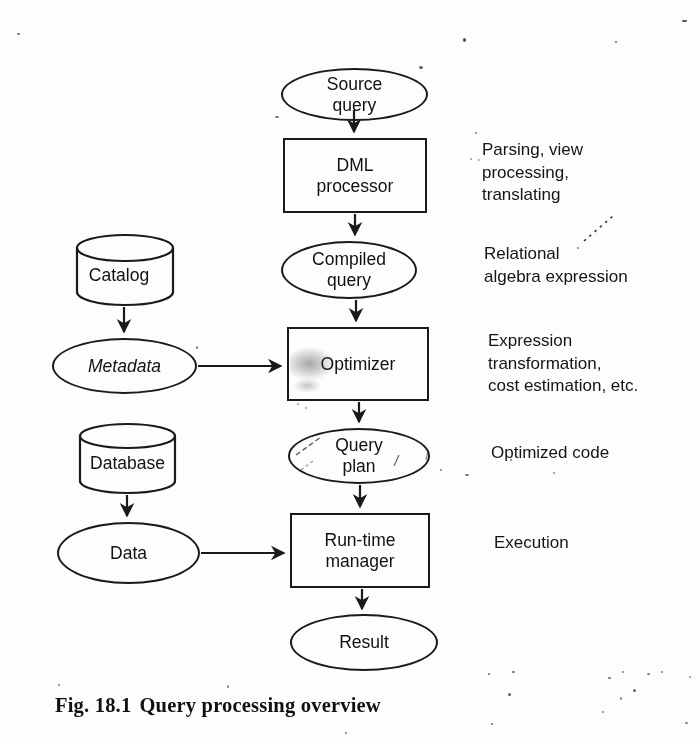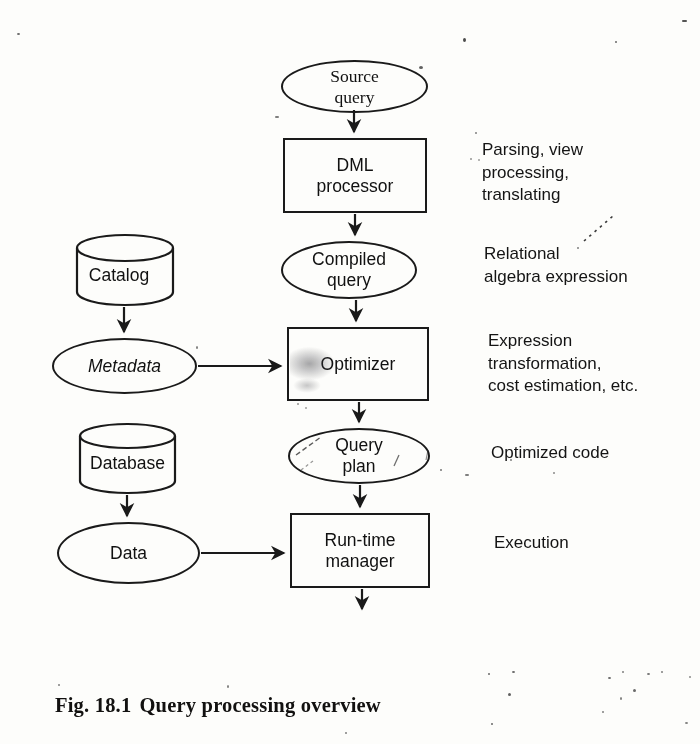--- a/index.html
+++ b/index.html
@@ -37,21 +37,21 @@
     font-size:17px;line-height:22.5px;color:#141414;
     white-space:pre-line;text-align:left;margin-left:32px;
   }
   .caption{
     position:absolute;left:55px;top:694px;z-index:2;
     font-family:"Liberation Serif","DejaVu Serif",serif;
     font-weight:bold;font-size:20.5px;color:#121110;letter-spacing:.2px;
   }
   .caption .cap-title{margin-left:8px;}
   
-  #n-source   {left:281px;top:60px; width:147px;height:53px;font-family:Liberation Serif, serif;}
+  #n-source   {left:281px;top:68px; width:147px;height:53px;}
   #n-dml      {left:283px;top:138px;width:144px;height:75px;}
   #n-compiled {left:281px;top:241px;width:136px;height:58px;}
   #n-optimizer{left:287px;top:327px;width:142px;height:74px;}
   #n-queryplan{left:288px;top:428px;width:142px;height:56px;}
   #n-runtime  {left:290px;top:513px;width:140px;height:75px;}
   #n-result   {left:290px;top:614px;width:148px;height:57px;}
   #n-metadata {left:52px; top:338px;width:145px;height:56px;font-style:italic;}
   #n-data     {left:57px; top:522px;width:143px;height:62px;}
   #l-catalog  {left:77px; top:250px;width:84px;height:50px;}
   #l-database {left:80px; top:438px;width:95px;height:50px;}
@@ -136,20 +136,23 @@
   <div class="node" id="n-optimizer">
     <span>Optimizer</span>
   </div>
   <div class="node ellipse" id="n-queryplan">
     <span>Query
 plan</span>
   </div>
   <div class="node" id="n-runtime">
     <span>Run-time
 manager</span>
+  </div>
+  <div class="node ellipse" id="n-result">
+    <span>Result</span>
   </div>
   <div class="node ellipse" id="n-metadata">
     <span>Metadata</span>
   </div>
   <div class="node ellipse" id="n-data">
     <span>Data</span>
   </div>
 
   <div class="cyl-label" id="l-catalog">Catalog</div>
   <div class="cyl-label" id="l-database">Database</div>

